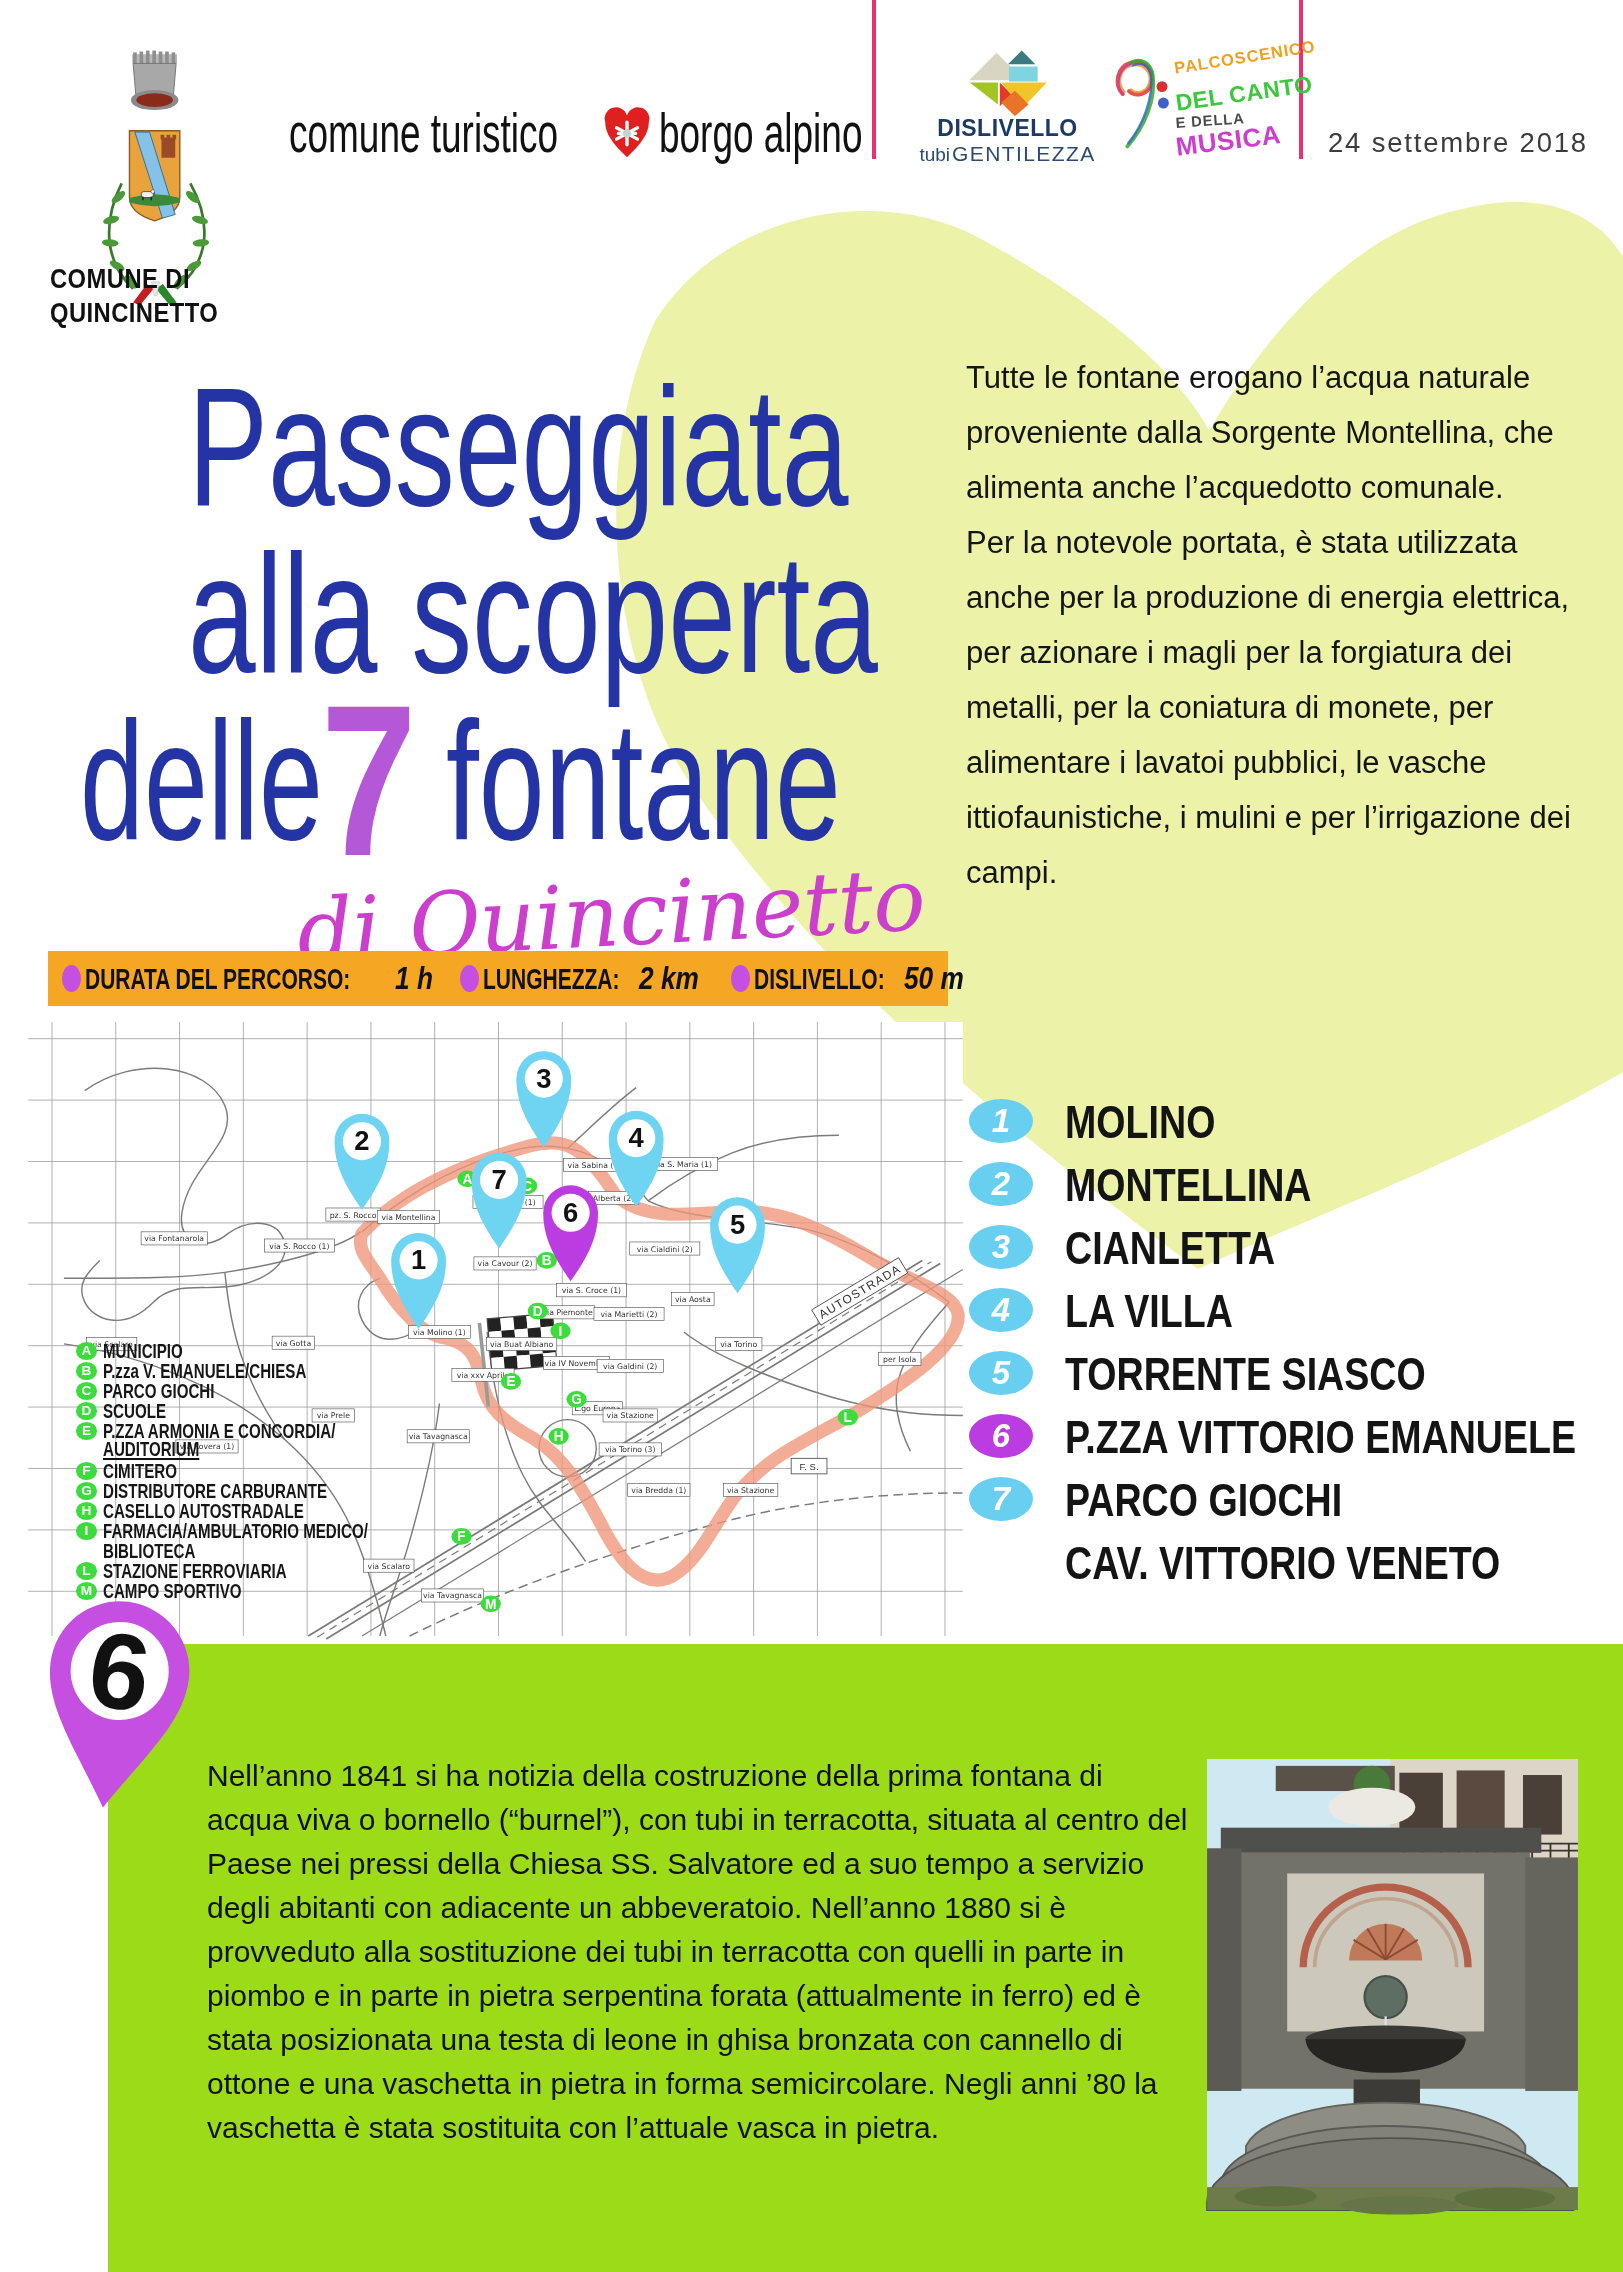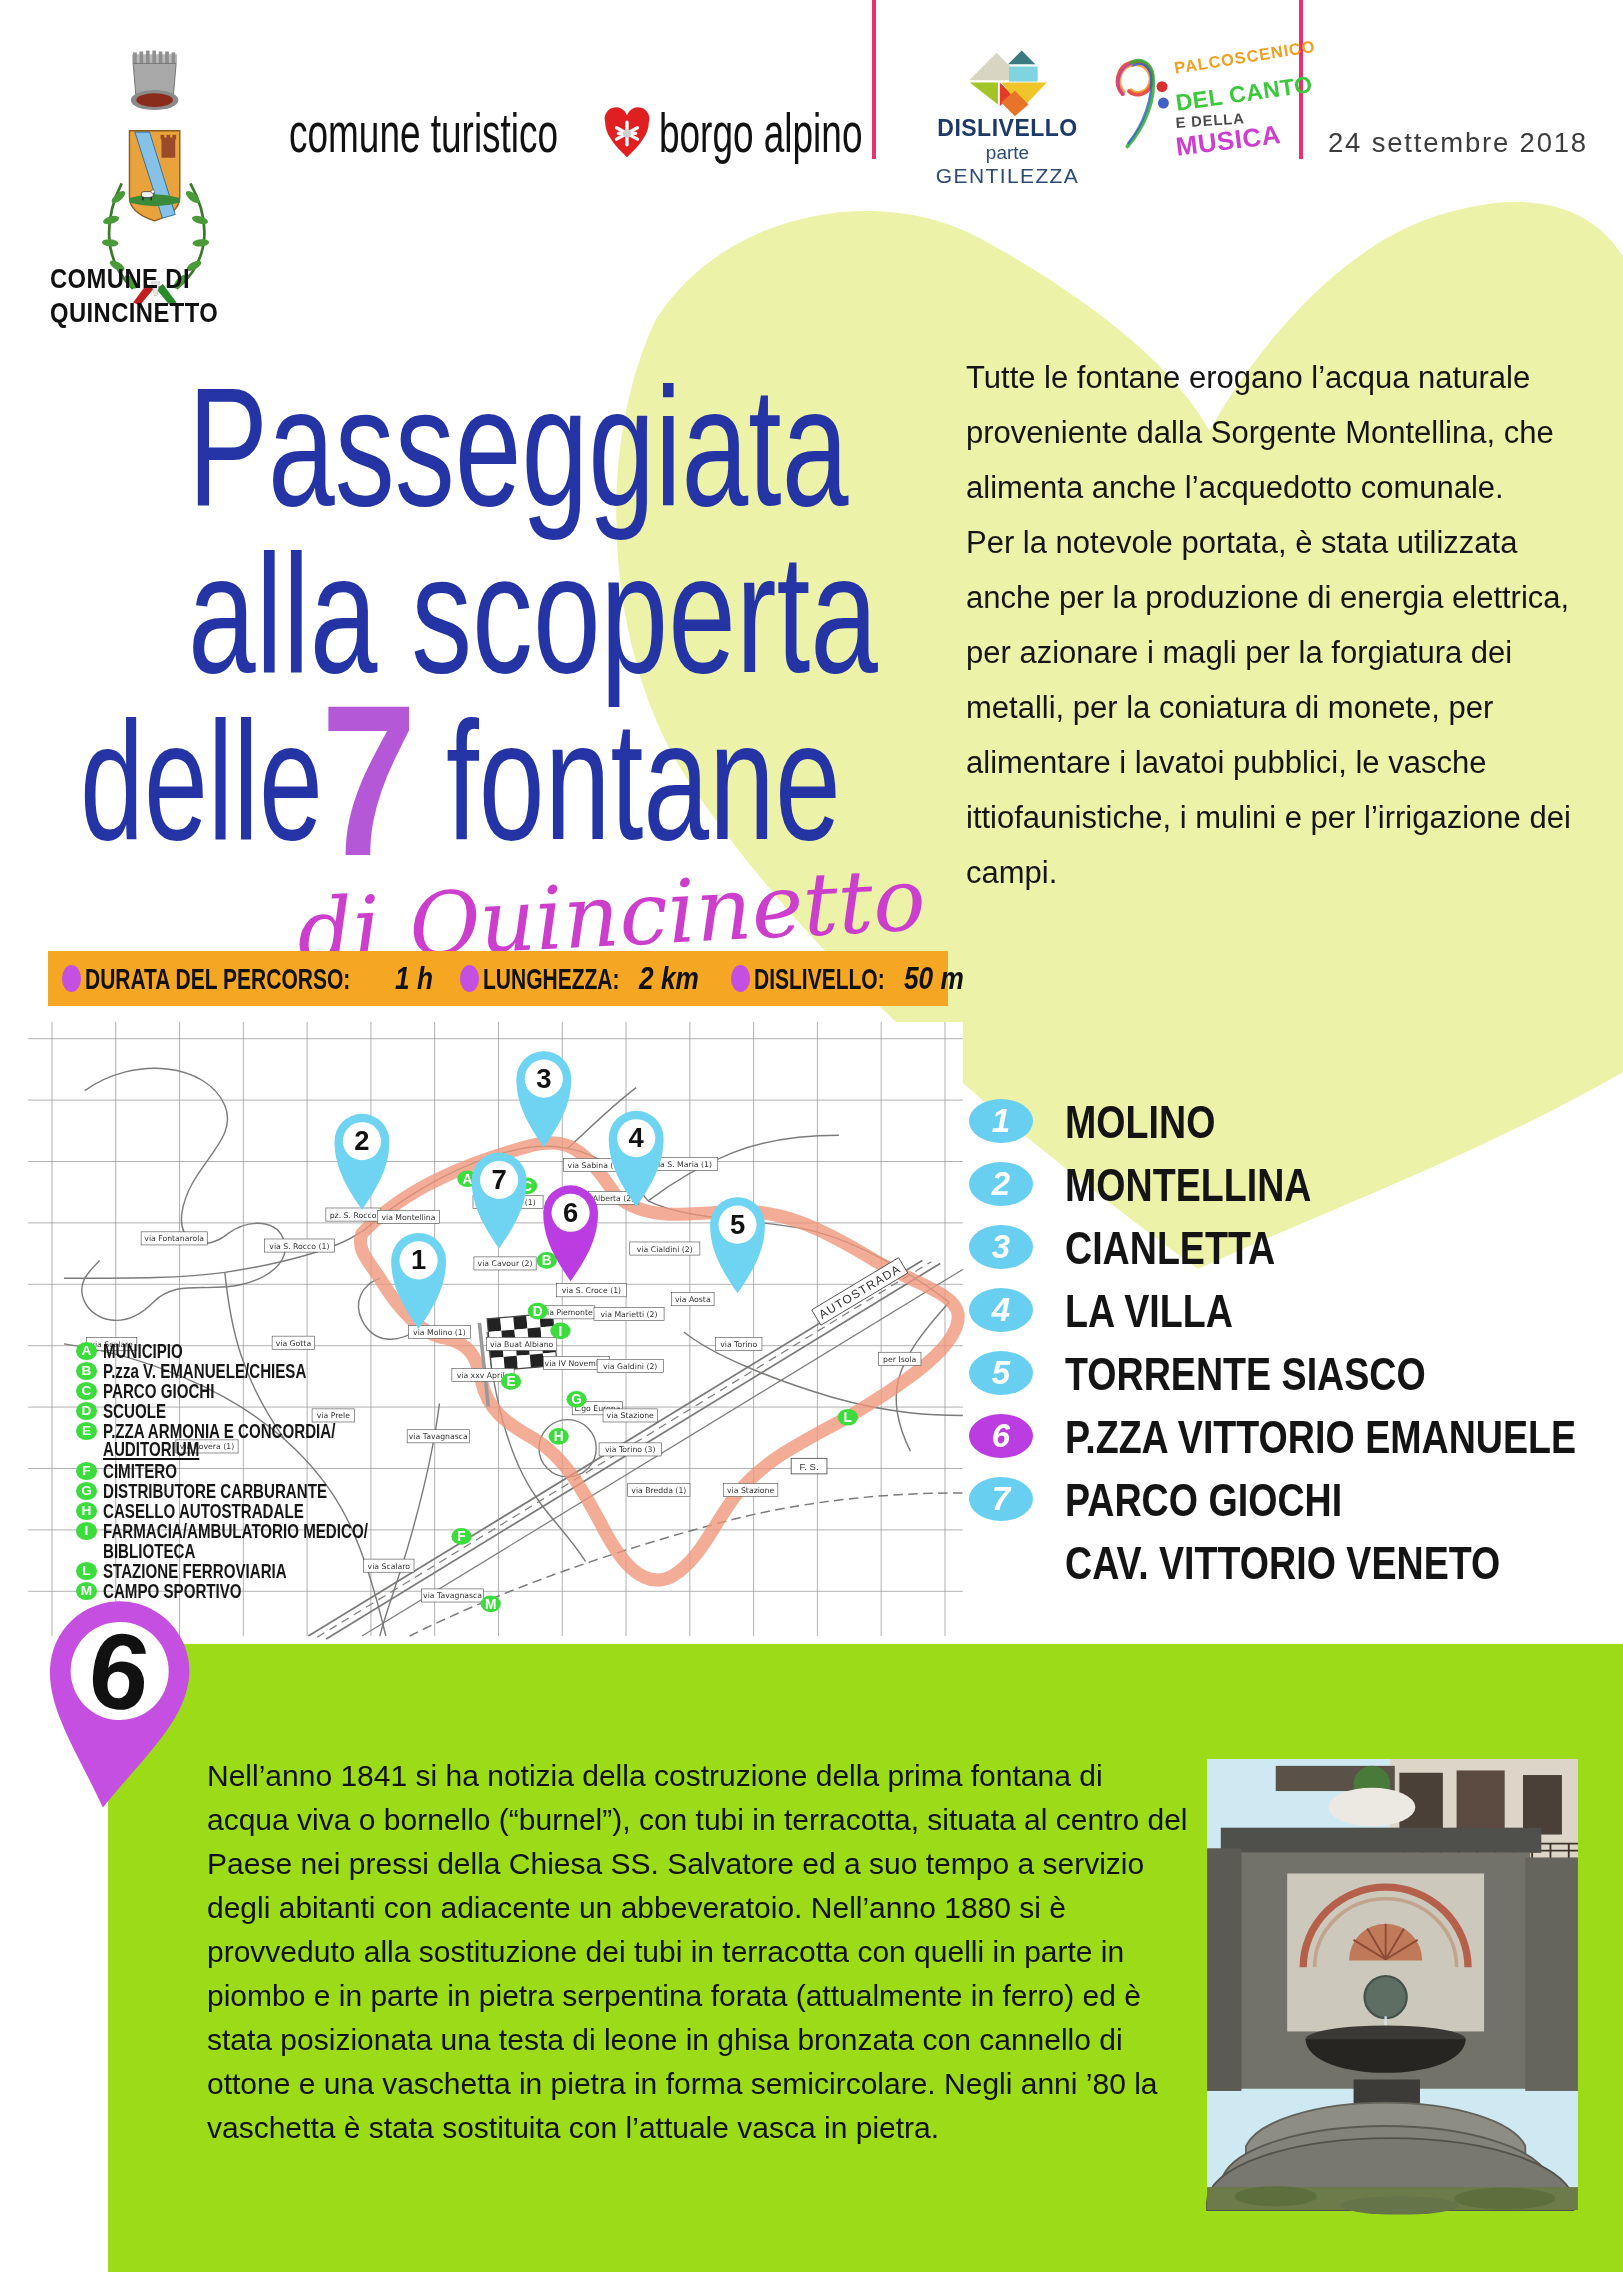--- a/index.html
+++ b/index.html
@@ -112,21 +112,21 @@
     <polygon points="122,45 185,45 185,78 122,78" fill="#7fd4df"></polygon>
     <polygon points="36,80 98,80 98,128" fill="#a2c425"></polygon>
     <polygon points="102,80 102,132 128,106" fill="#e23a24"></polygon>
     <polygon points="106,80 205,80 150,138" fill="#f0c52a"></polygon>
     <polygon points="105,138 135,112 165,142 135,168" fill="#e8742a" transform="translate(0,-14)"></polygon>
   </svg>
   <div class="abs" style="left:916px;top:115px;width:183px;text-align:center;z-index:2">
     <span style="font-size:23px;font-weight:800;color:#1d3a66;letter-spacing:0.5px;">DISLIVELLO</span>
   </div>
   <div class="abs" style="left:916px;top:142px;width:183px;text-align:center;z-index:2">
-    <span style="font-size:19px;font-weight:400;color:#2c4a74;">parte</span>
+    <span style="font-size:19px;font-weight:400;color:#2c4a74;">tubi</span>
     <span style="font-size:21px;font-weight:400;color:#2c4a74;letter-spacing:1.4px;">GENTILEZZA</span>
   </div>
 
   <svg class="abs" style="left:1109px;top:39px;width:64px;height:119px;z-index:2" viewBox="0 0 140 260">
     <g fill="none" stroke-linecap="round">
       <path d="M30,120 C10,100 18,60 48,52 C80,44 100,70 92,98 C86,120 60,128 44,114" stroke="#e03030" stroke-width="9" opacity=".85"></path>
       <path d="M34,116 C16,96 24,64 50,58 C76,52 94,74 88,96 C82,116 60,122 48,110" stroke="#f09020" stroke-width="5" opacity=".8"></path>
       <path d="M48,52 C70,40 92,52 96,80 C102,130 80,190 40,235" stroke="#30a830" stroke-width="8" opacity=".85"></path>
       <path d="M52,58 C72,48 88,58 92,82 C96,128 76,186 42,228" stroke="#3060d0" stroke-width="5" opacity=".8"></path>
       <path d="M30,120 C14,104 20,66 46,56" stroke="#b040c0" stroke-width="4" opacity=".8"></path>

